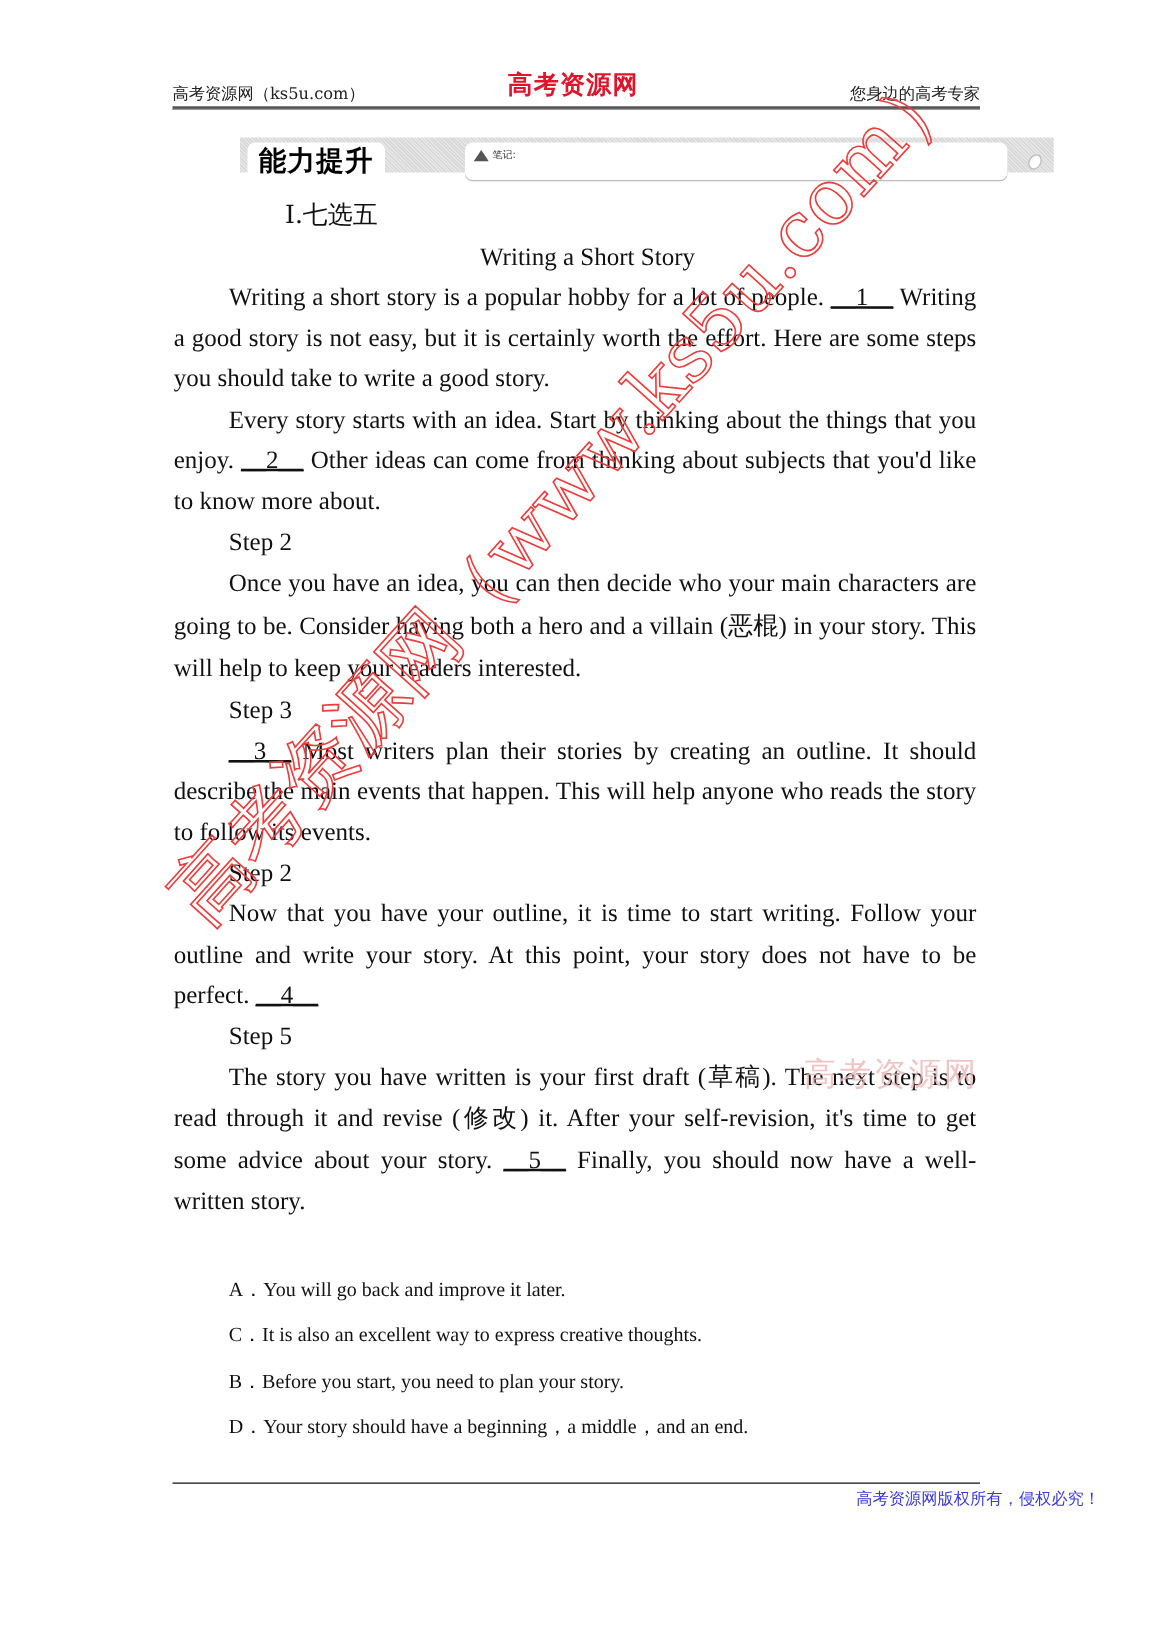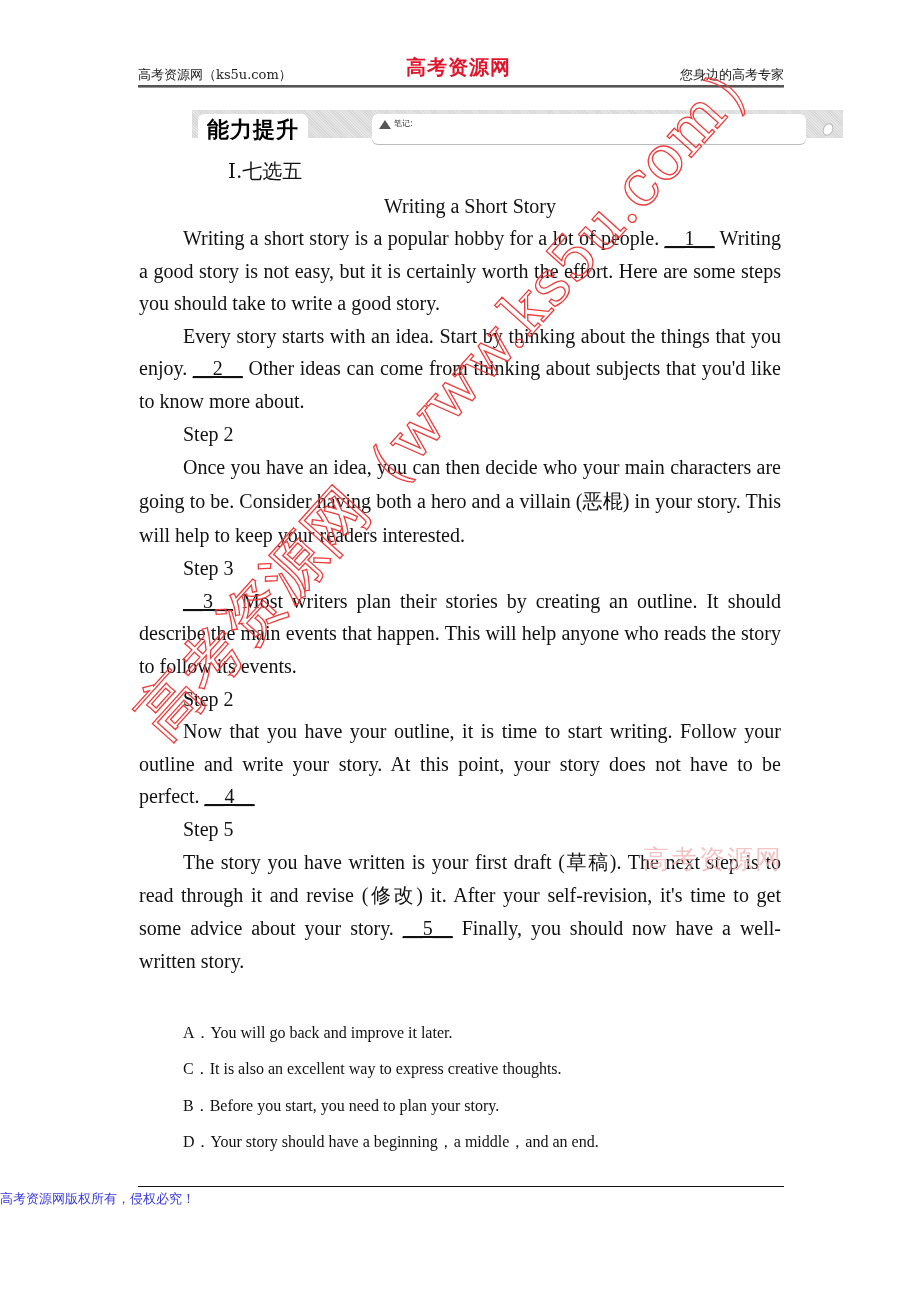--- a/index.html
+++ b/index.html
@@ -39,21 +39,21 @@
   .body-text { position: absolute; left: 139px; width: 642px; font-size: 20px; line-height: 32.6px;
                text-align: justify; }
   .body-text p { margin: 0; text-indent: 44px; }
   .body-text .step { margin: 0; text-indent: 44px; }
   .blank { text-decoration: underline; margin-top: 21px; }
 
   .options { position: absolute; left: 183px; top: 1017px; font-size: 16px; }
   .options .opt { height: 36.3px; line-height: 32px; white-space: nowrap; }
 
   .footer-rule { position: absolute; left: 138px; top: 1186px; width: 646px; height: 1px; background: #111; }
-  .footer-text { position: absolute; left: 0; width: 880px; top: 1190px; text-align: left;
+  .footer-text { position: absolute; left: 0; width: 880px; top: 1190px; text-align: right;
                  font-size: 13px; color: #3a3ad8; font-family: "DejaVu Serif", serif; }
 
   .wm-main { position: absolute; left: 118px; top: 700px; font-size: 62px;
              font-family: "DejaVu Serif", serif; color: transparent;
              -webkit-text-stroke: 1.3px #ee3b3b; transform-origin: 0 0; transform: rotate(-48deg);
              white-space: nowrap; pointer-events: none; }
   .wm-stamp { position: absolute; left: 643px; top: 842px; font-size: 26px; color: #f0b7b7;
               font-family: "DejaVu Serif", serif; letter-spacing: 2px; pointer-events: none; opacity: 0.8; }
 </style>
 </head>

